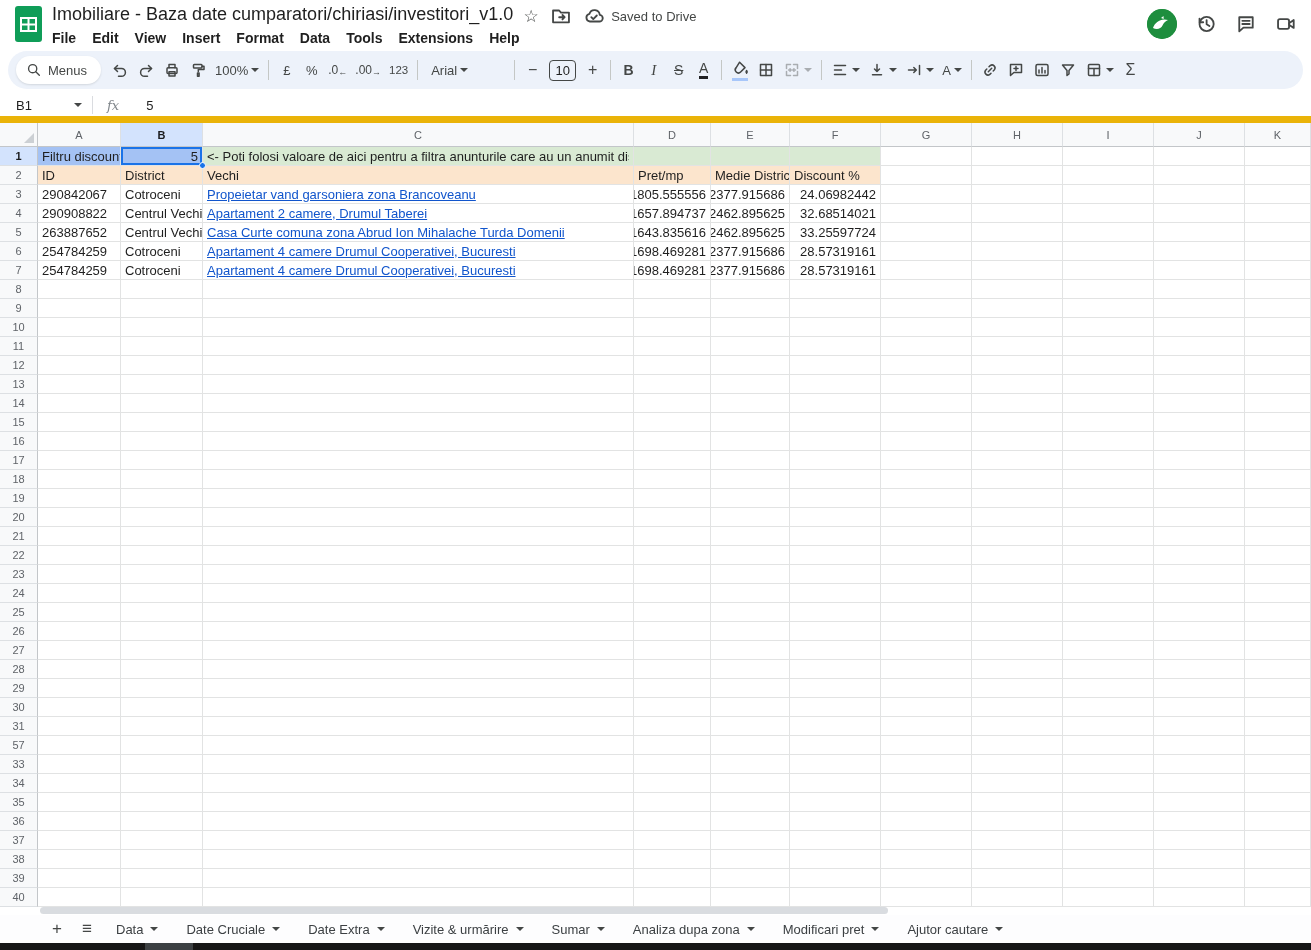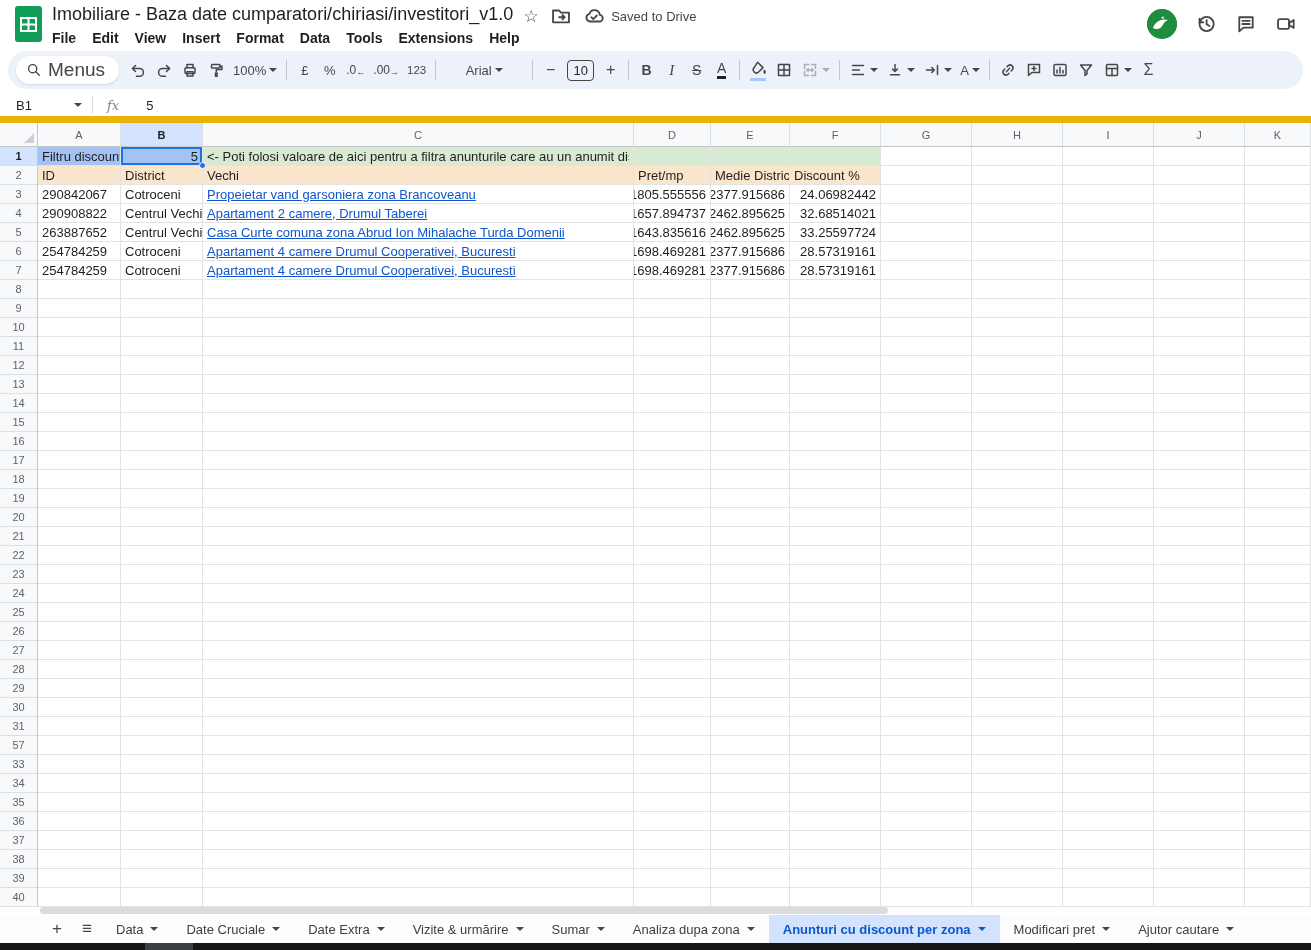--- a/index.html
+++ b/index.html
@@ -19,21 +19,21 @@
   .menu-item{font-size:14px;color:#1f1f1f;padding:2px 8px;border-radius:6px;cursor:default;}
   .top-icons{display:flex;align-items:center;gap:18px;padding:0 14px 0 8px;}
   .avatar{width:30px;height:30px;border-radius:50%;background:#1e8e3e;display:flex;align-items:center;justify-content:center;overflow:hidden;}
   .ic{stroke:#444746;fill:none;stroke-width:1.5;stroke-linecap:round;stroke-linejoin:round;}
   .ic-lg{width:22px;height:22px;}
 
   
   .toolbar-wrap{height:46px;padding:3px 8px 5px;background:#fff;}
   .toolbar{height:38px;background:#edf2fa;border-radius:19px;display:flex;align-items:center;padding:0 8px;}
   .menus-pill{background:#fff;border-radius:16px;height:28px;display:flex;align-items:center;gap:6px;padding:0 14px 0 10px;margin-right:6px;box-shadow:0 1px 2px rgba(60,64,67,.15);}
-  .menus-pill span{font-size:19px;color:#444746;}
+  .menus-pill span{font-size:13px;color:#444746;}
   .tb-btn{height:28px;min-width:25px;padding:0 4px;display:flex;align-items:center;justify-content:center;gap:3px;border-radius:4px;color:#444746;font-size:13px;white-space:nowrap;}
   .tb-btn svg{width:18px;height:18px;}
   .tb-divider{width:1px;height:20px;background:#c4c7c5;margin:0 5px;flex:none;}
   .caret{width:0;height:0;border-left:4px solid transparent;border-right:4px solid transparent;border-top:4px solid #444746;flex:none;}
   .bold-b{font-weight:bold;font-size:14px;}
   .italic-i{font-style:italic;font-family:"Liberation Serif",serif;font-size:15px;}
   .strike-s{text-decoration:line-through;font-size:14px;}
   .ul-a{font-size:14px;border-bottom:3px solid #202124;line-height:15px;}
   .fill-a{display:flex;flex-direction:column;align-items:center;}
   .fill-a .bar{width:16px;height:3px;background:#a8c7fa;margin-top:1px;}
@@ -203,21 +203,21 @@
   <div class="tb-btn">
         <span class="dec">
           <span>.00</span>
           <small>→</small>
         </span>
       </div>
   <div class="tb-btn">
         <span style="font-size:11.5px">123</span>
       </div>
   <div class="tb-divider"></div>
-  <div class="tb-btn" style="width:86px;justify-content:center;padding:0 8px;">
+  <div class="tb-btn" style="width:86px;justify-content:flex-start;padding:0 8px;">
     <span>Arial</span>
         <span class="caret"></span>
   </div>
   <div class="tb-divider"></div>
   <div class="tb-btn">
         <span class="pm">−</span>
       </div>
   <div class="font-size-box">
         <span>10</span>
       </div>
@@ -864,24 +864,20 @@
       <span class="caret"></span>
     </div>
     <div class="tab">
       <span>Sumar</span>
       <span class="caret"></span>
     </div>
     <div class="tab">
       <span>Analiza dupa zona</span>
       <span class="caret"></span>
     </div>
-    <div class="tab active">
-      <span>Anunturi cu discount per zona</span>
-      <span class="caret"></span>
-    </div>
     <div class="tab">
       <span>Modificari pret</span>
       <span class="caret"></span>
     </div>
     <div class="tab">
       <span>Ajutor cautare</span>
       <span class="caret"></span>
     </div>
   </div>
 

